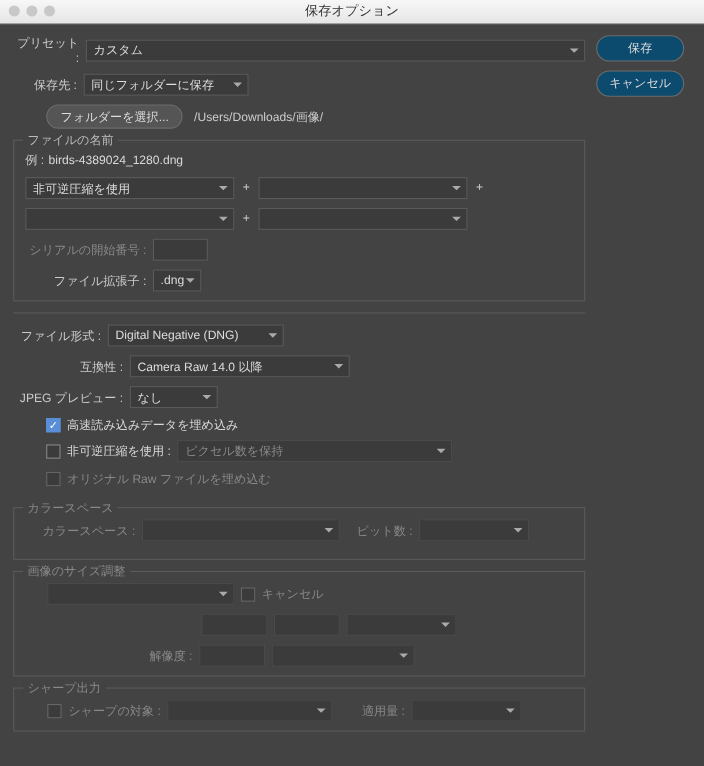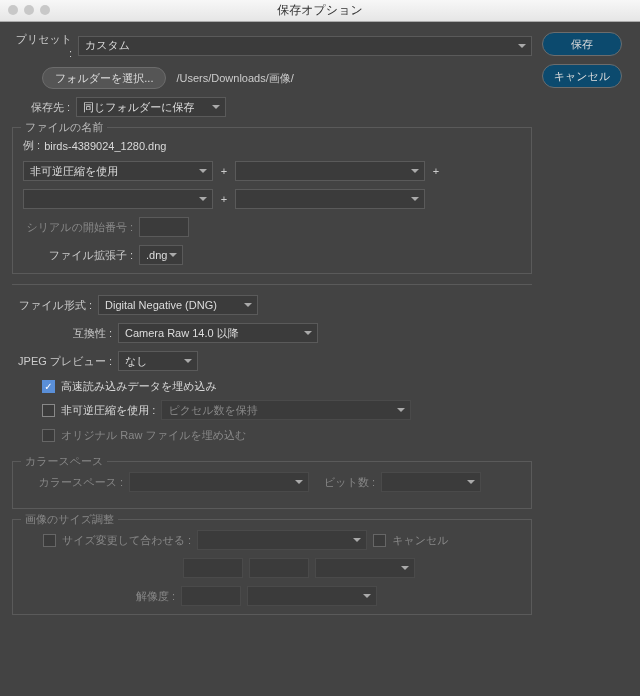--- a/index.html
+++ b/index.html
@@ -131,31 +131,31 @@
 <div class="main">
   <div class="left">
 
     <div class="row">
       <div class="label" style="width:60px">プリセット :</div>
       <div class="select" style="flex:1">
         <span>カスタム</span>
       </div>
     </div>
 
-    <div class="row" style="margin-left:30px; gap:10px;">
-      <div class="btn-folder">
-        <span>フォルダーを選択...</span>
-      </div>
-      <span class="path">/Users/Downloads/画像/</span>
-    </div>
     <div class="row" style="margin-left:10px">
       <div class="label" style="width:48px">保存先 :</div>
       <div class="select" style="width:150px">
         <span>同じフォルダーに保存</span>
       </div>
+    </div>
+    <div class="row" style="margin-left:30px; gap:10px;">
+      <div class="btn-folder">
+        <span>フォルダーを選択...</span>
+      </div>
+      <span class="path">/Users/Downloads/画像/</span>
     </div>
 
     <div class="group">
       <div class="group-title">ファイルの名前</div>
       <div class="row" style="gap:4px">
         <span class="example-label">例 :</span>
         <span>birds-4389024_1280.dng</span>
       </div>
       <div class="row">
         <div class="select" style="width:190px">
@@ -232,42 +232,50 @@
         <div class="label dim" style="width:100px">カラースペース :</div>
         <div class="select dim" style="width:180px"></div>
         <div class="label dim" style="width:60px">ビット数 :</div>
         <div class="select dim" style="width:100px"></div>
       </div>
     </div>
 
     <div class="group dim">
       <div class="group-title">画像のサイズ調整</div>
       <div class="row" style="margin-left:20px">
-        <div class="check" style="margin-bottom:0; color:#888">
-          <div class="cb dim"></div>
-          <span>サイズ変更して合わせる :</span>
-        </div>
         <div class="select dim" style="width:170px"></div>
         <div class="check" style="margin-bottom:0; color:#888">
           <div class="cb dim"></div>
           <span>キャンセル</span>
         </div>
       </div>
       <div class="row" style="margin-left:160px">
         <div class="input" style="width:60px; border-color:#4a4a4a"></div>
         <div class="input" style="width:60px; border-color:#4a4a4a"></div>
         <div class="select dim" style="width:100px"></div>
       </div>
       <div class="row" style="margin-bottom:0">
         <div class="label dim" style="width:152px">解像度 :</div>
         <div class="input" style="width:60px; border-color:#4a4a4a"></div>
         <div class="select dim" style="width:130px"></div>
       </div>
     </div>
 
+    <div class="group dim">
+      <div class="group-title">シャープ出力</div>
+      <div class="row" style="margin-left:20px; margin-bottom:0">
+        <div class="check" style="margin-bottom:0; color:#888">
+          <div class="cb dim"></div>
+          <span>シャープの対象 :</span>
+        </div>
+        <div class="select dim" style="width:150px"></div>
+        <div class="label dim" style="width:60px">適用量 :</div>
+        <div class="select dim" style="width:100px"></div>
+      </div>
+    </div>
 
   </div>
 
   <div class="right">
     <div class="btn"><span>保存</span></div>
     <div class="btn"><span>キャンセル</span></div>
   </div>
 </div>
 
 </body></html>

